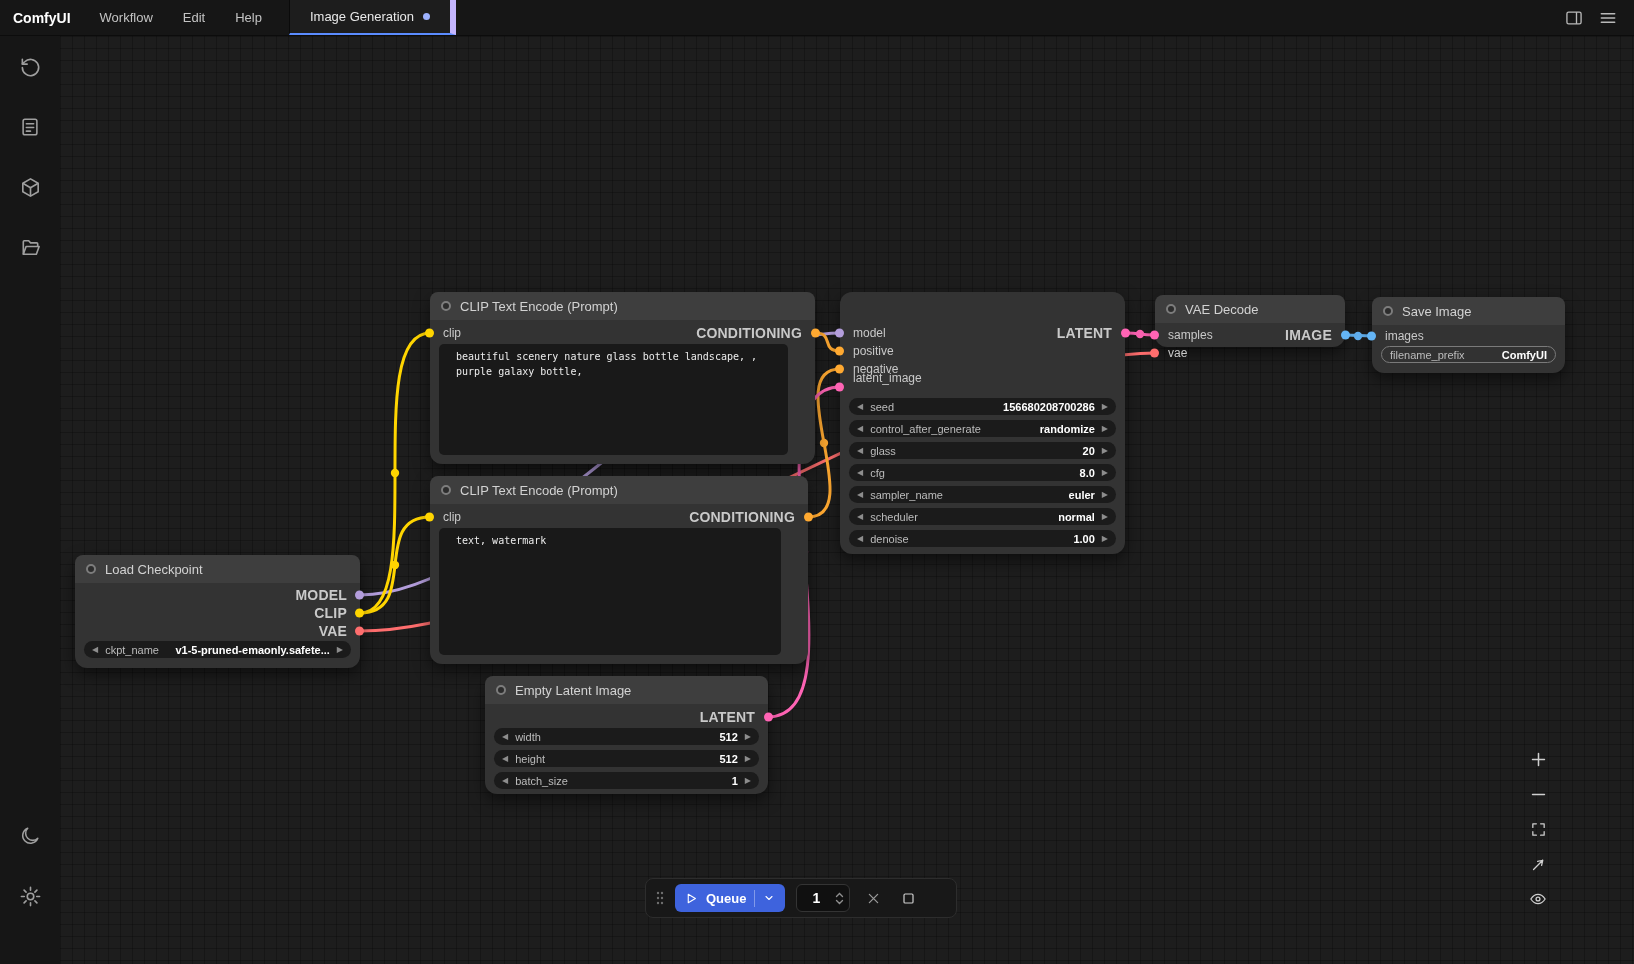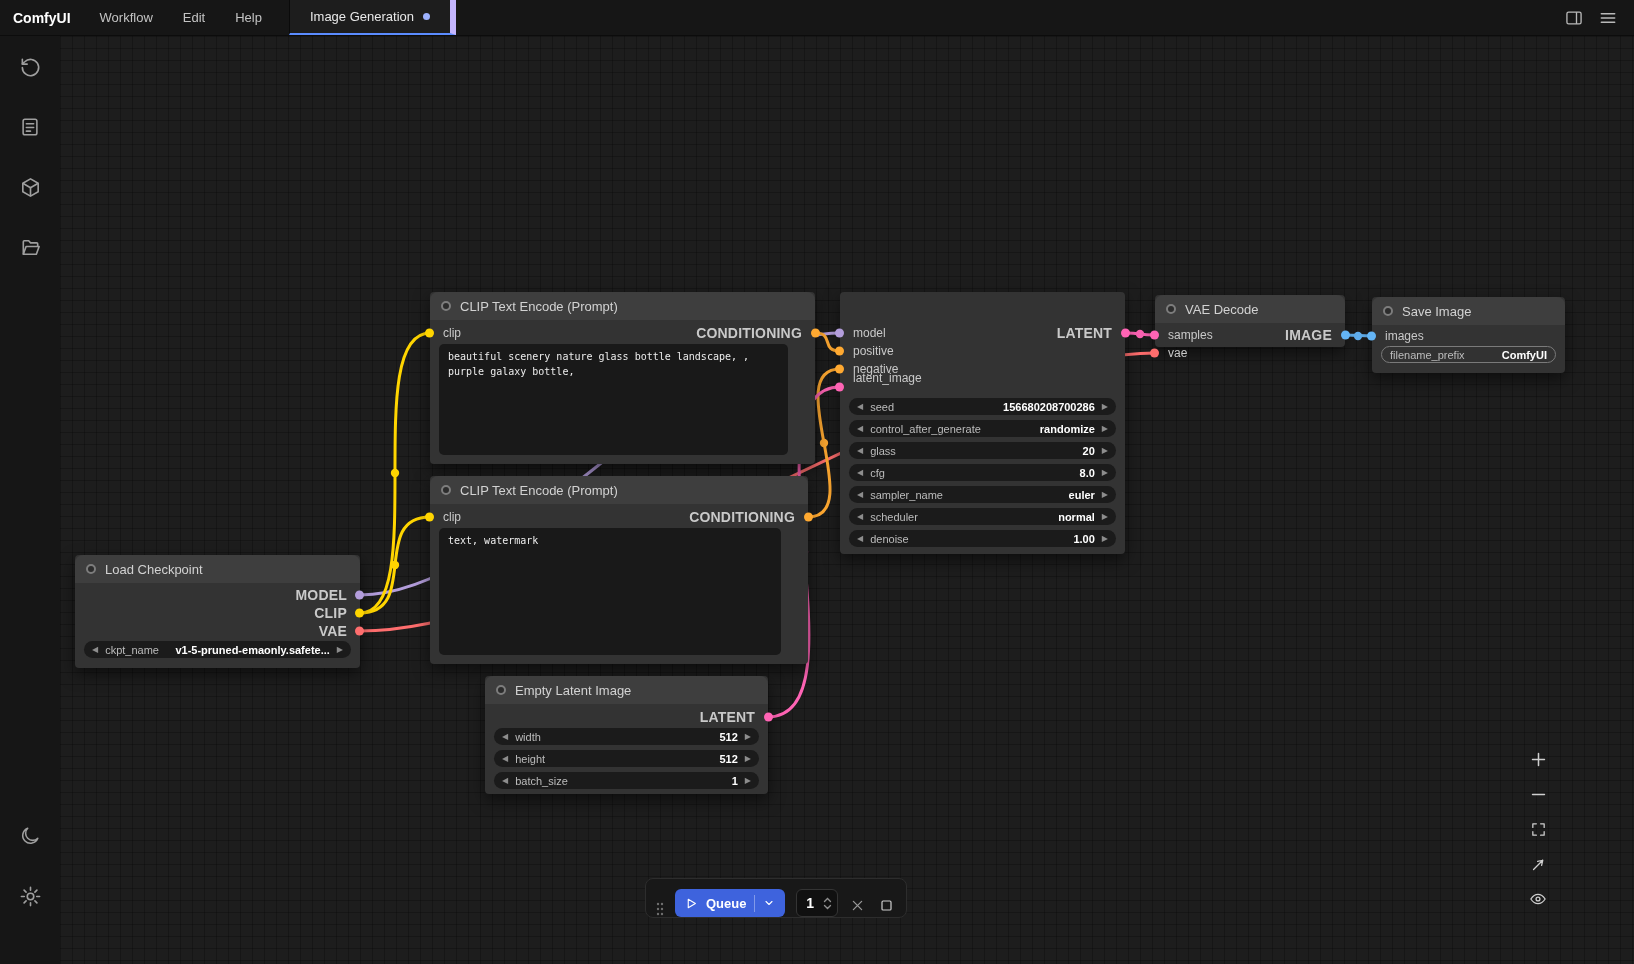--- a/index.html
+++ b/index.html
@@ -22,36 +22,36 @@
   .sb-bottom{margin-top:auto;display:flex;flex-direction:column;gap:14px;padding-bottom:45px;}
   .sb-icon{width:60px;height:46px;display:flex;align-items:center;justify-content:center;color:#9f9f9f;}
 
   
   .canvas{position:absolute;left:60px;top:36px;width:1574px;height:928px;overflow:hidden;background-color:#1d1d1d;
     background-image:linear-gradient(rgba(0,0,0,.24) 1px,transparent 1px),linear-gradient(90deg,rgba(0,0,0,.24) 1px,transparent 1px);
     background-size:12px 12px;}
   .wires{position:absolute;left:0;top:0;z-index:1;}
 
   
-  .node{position:absolute;background:#333333;border-radius:4px;box-shadow:0 6px 16px rgba(0,0,0,.55);z-index:2;}
+  .node{position:absolute;background:#333333;border-radius:12px;box-shadow:0 6px 16px rgba(0,0,0,.55);z-index:2;}
   .nheader{height:28px;background:#3e3e3e;border-radius:8px 8px 0 0;display:flex;align-items:center;gap:9px;padding:0 11px;}
   .cdot{width:6px;height:6px;border-radius:50%;border:2px solid #7d7d7d;flex:none;background:#2c2c2c;}
   .ntitle{font-size:13px;color:#d2d2d2;white-space:nowrap;}
   .pdot{position:absolute;width:9px;height:9px;border-radius:50%;transform:translateY(-50%);z-index:4;}
   .plin{position:absolute;left:13px;transform:translateY(-50%);font-size:12px;color:#c9c9c9;white-space:nowrap;}
   .plout{position:absolute;right:13px;transform:translateY(-50%);font-size:14px;font-weight:700;color:#c9c9c9;letter-spacing:.2px;white-space:nowrap;}
   .widget{position:absolute;left:9px;right:9px;height:17px;background:#1b1b1b;border-radius:9px;display:flex;align-items:center;gap:7px;padding:0 8px;font-size:11px;box-sizing:border-box;}
   .widget.outline{background:#323232;border:1px solid #7a7a7a;}
   .warrow{color:#8d8d8d;font-size:8px;line-height:1;flex:none;}
   .wname{color:#bcbcbc;white-space:nowrap;overflow:hidden;}
   .wval{margin-left:auto;color:#ffffff;font-weight:700;white-space:nowrap;}
-  .prompt{position:absolute;left:9px;right:27px;bottom:9px;background:#191919;border-radius:5px;padding:6px 9px;font-family:"DejaVu Sans Mono",monospace;font-size:10px;color:#ececec;line-height:1.45;overflow:hidden;box-sizing:border-box;}
-
-  
-  .queue-bar{position:absolute;left:585px;top:842px;width:262px;height:40px;background:#181818;border:1px solid #2d2d2d;border-radius:8px;display:flex;align-items:flex-end;gap:11px;padding:0 10px;box-sizing:border-box;z-index:6;}
+  .prompt{position:absolute;left:9px;right:27px;bottom:9px;background:#191919;border-radius:5px;padding:6px 17px;font-family:"DejaVu Sans Mono",monospace;font-size:10px;color:#ececec;line-height:1.45;overflow:hidden;box-sizing:border-box;}
+
+  
+  .queue-bar{position:absolute;left:585px;top:842px;width:312px;height:40px;background:#181818;border:1px solid #2d2d2d;border-radius:8px;display:flex;align-items:center;gap:11px;padding:0 10px;box-sizing:border-box;z-index:6;}
   .qhandle{color:#6f6f6f;display:flex;align-items:center;}
   .queue-btn{height:28px;border-radius:6px;background:#3e63dd;display:flex;align-items:center;gap:8px;padding:0 10px;color:#ffffff;}
   .queue-label{font-size:13px;font-weight:600;}
   .qdivider{width:1px;height:17px;background:rgba(255,255,255,.35);}
   .stepper{height:28px;width:54px;background:#101010;border:1px solid #343434;border-radius:6px;display:flex;align-items:center;box-sizing:border-box;}
   .step-num{flex:1;text-align:center;color:#ffffff;font-weight:700;font-size:14px;}
   .step-chevs{display:flex;flex-direction:column;align-items:center;gap:1px;padding-right:5px;color:#8f8f8f;}
   .qicon{display:flex;align-items:center;justify-content:center;width:24px;height:24px;}
 
   

